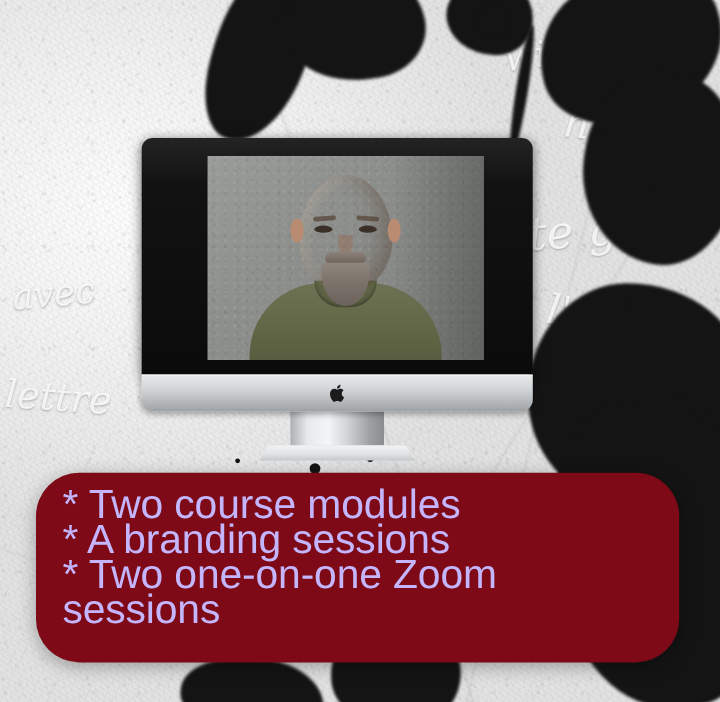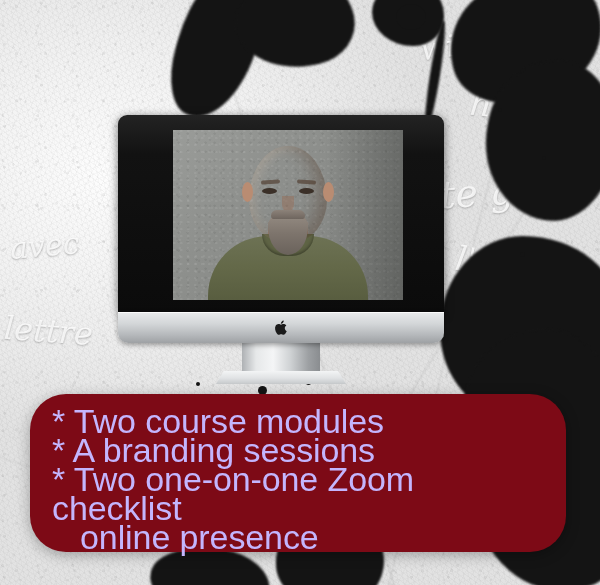--- a/index.html
+++ b/index.html
@@ -386,18 +386,17 @@
         </svg>
       </span>
     </div>
 
   </div>
 
   <div class="callout">
     <ul class="callout-list">
       <li class="callout-line">* Two course modules</li>
       <li class="callout-line">* A branding sessions</li>
-      <li class="callout-line">* Two one-on-one Zoom checklist</li>
-      <li class="callout-line">   online presence</li>
+      <li class="callout-line">* Two one-on-one Zoom sessions</li>
     </ul>
   </div>
 
 </div>
 
 </body></html>

